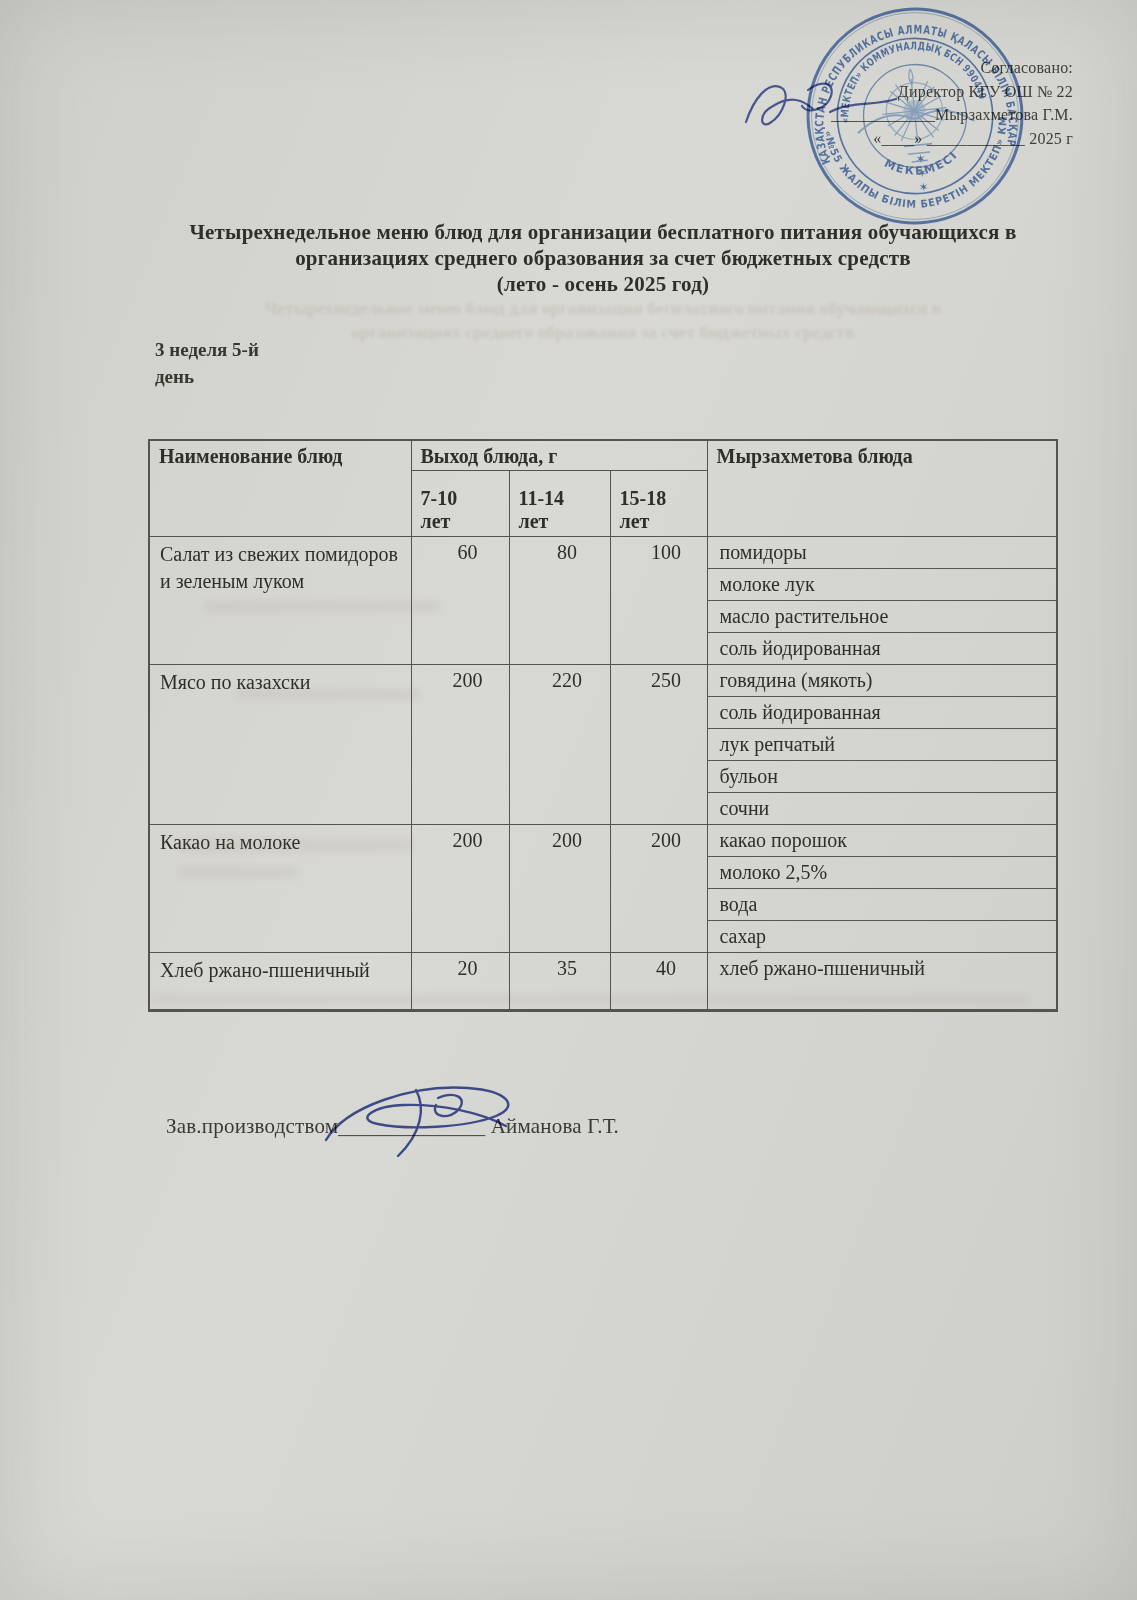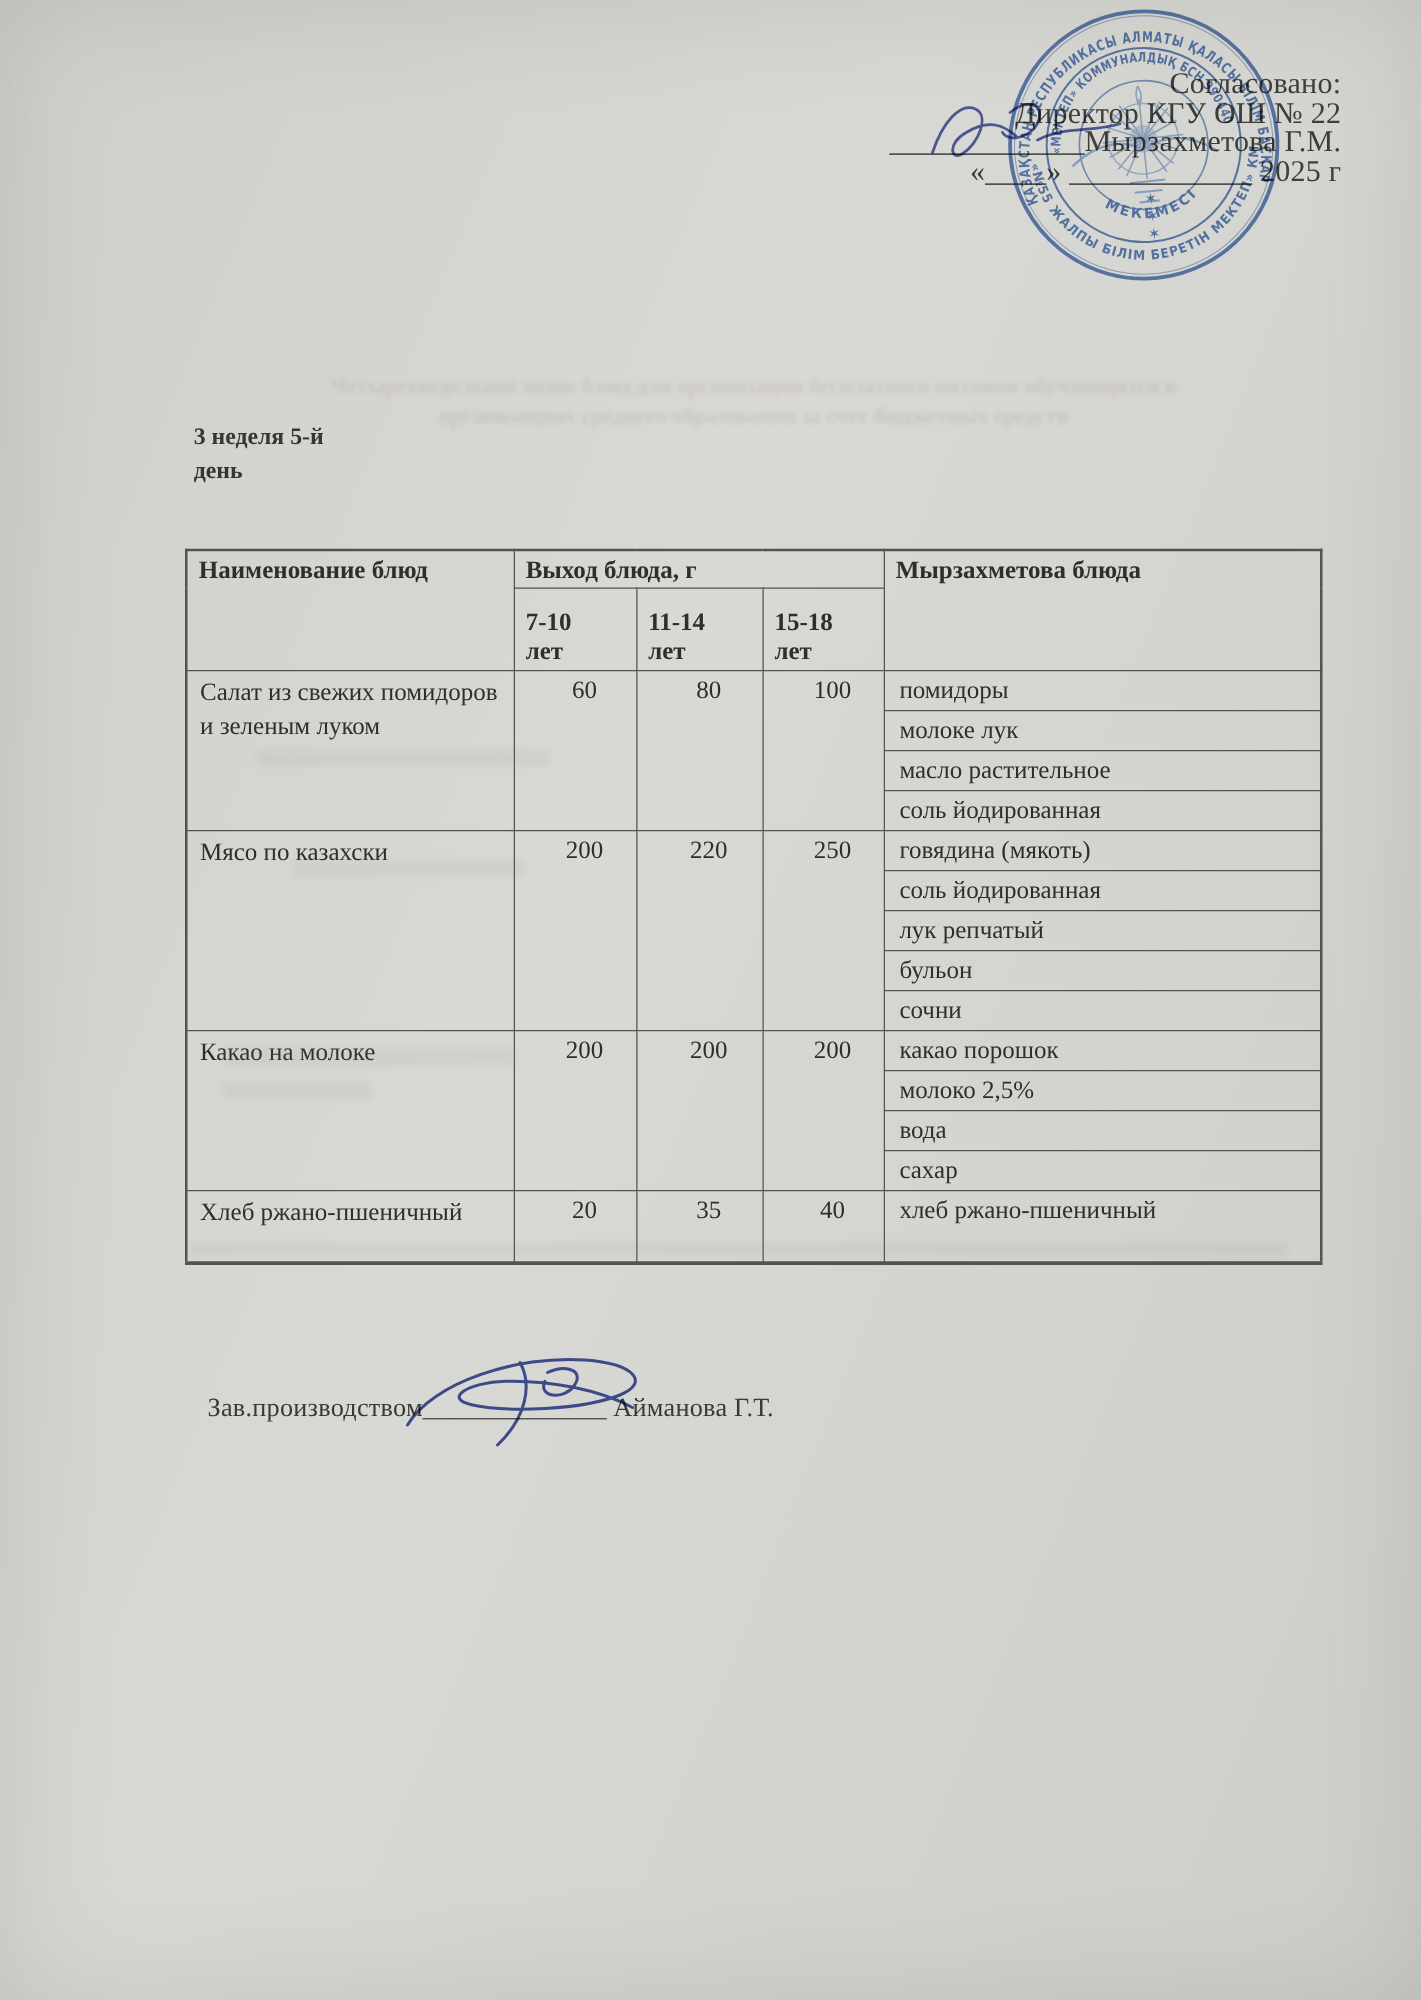--- a/index.html
+++ b/index.html
@@ -7,21 +7,21 @@
     position:relative;width:1137px;height:1600px;margin:0 auto;
     background:#d6d7d2;overflow:hidden;
     font-family:"Liberation Serif", serif;color:#33322d;
     box-shadow:inset 0 0 90px rgba(95,95,82,.18);
   }
   .page::before{content:"";position:absolute;inset:0;pointer-events:none;
     background:linear-gradient(112deg, rgba(110,110,100,.07), rgba(255,255,255,.05) 42%, rgba(105,105,95,.08));}
 
   
   .approval{position:absolute;top:56px;right:64px;text-align:right;
-    font-size:24px;line-height:23.5px;color:#3e3d38;letter-spacing:.2px;}
+    font-size:16px;line-height:23.5px;color:#3e3d38;letter-spacing:.2px;}
   .approval .blank{letter-spacing:0;}
 
   
   .stamp{position:absolute;left:799px;top:0px;width:232px;height:232px;
     mix-blend-mode:multiply;opacity:.95;transform:rotate(-6deg);}
   .sig-top{position:absolute;left:742px;top:70px;width:180px;height:74px;mix-blend-mode:multiply;}
 
   
   .title{position:absolute;left:168px;top:219px;width:870px;text-align:center;
     font-weight:bold;font-size:21px;line-height:26px;color:#2f2e29;letter-spacing:.2px;}
@@ -109,20 +109,25 @@
   </svg>
 
   <svg class="sig-top" viewBox="0 0 180 74">
     <g stroke="#3a4a9c" stroke-width="2.2" fill="none" stroke-linecap="round" opacity="0.85">
       <path d="M4,52 C12,28 26,12 38,17 C50,22 41,45 28,53 C18,59 16,44 31,36 C49,25 61,30 71,39"></path>
       <path d="M66,20 C80,9 93,13 89,26 C85,39 66,45 60,36"></path>
       <path d="M88,42 C108,31 132,36 154,29"></path>
     </g>
   </svg>
 
+  <div class="title">
+    <div>Четырехнедельное меню блюд для организации бесплатного питания обучающихся в</div>
+    <div>организациях среднего образования за счет бюджетных средств</div>
+    <div>(лето - осень 2025 год)</div>
+  </div>
 
   <div class="ghost-title">
     <div>Четырехнедельное меню блюд для организации бесплатного питания обучающихся в</div>
     <div>организациях среднего образования за счет бюджетных средств</div>
   </div>
 
   <div class="week">
     <div>3 неделя 5-й</div>
     <div>день</div>
   </div>

